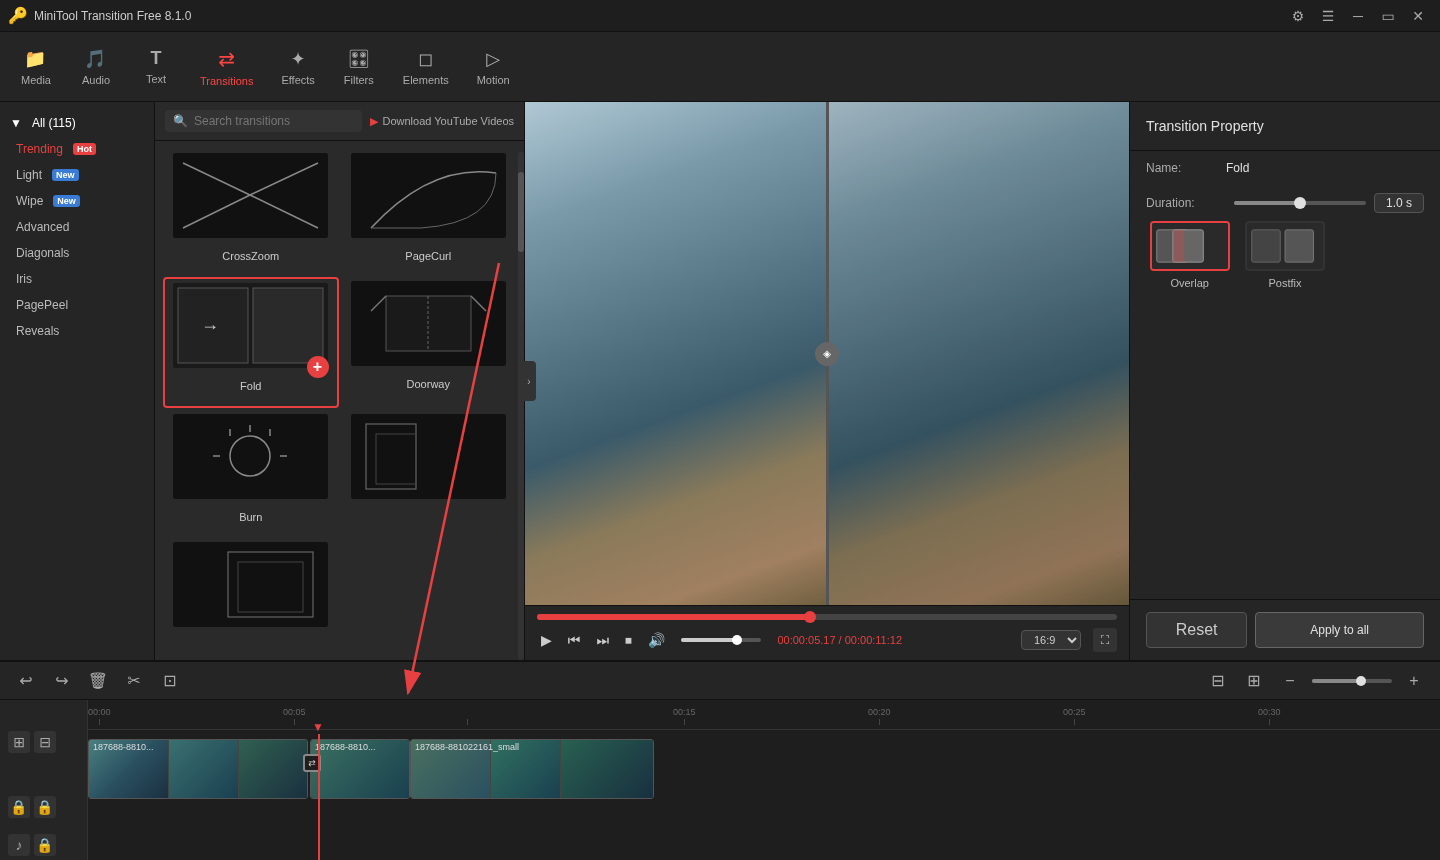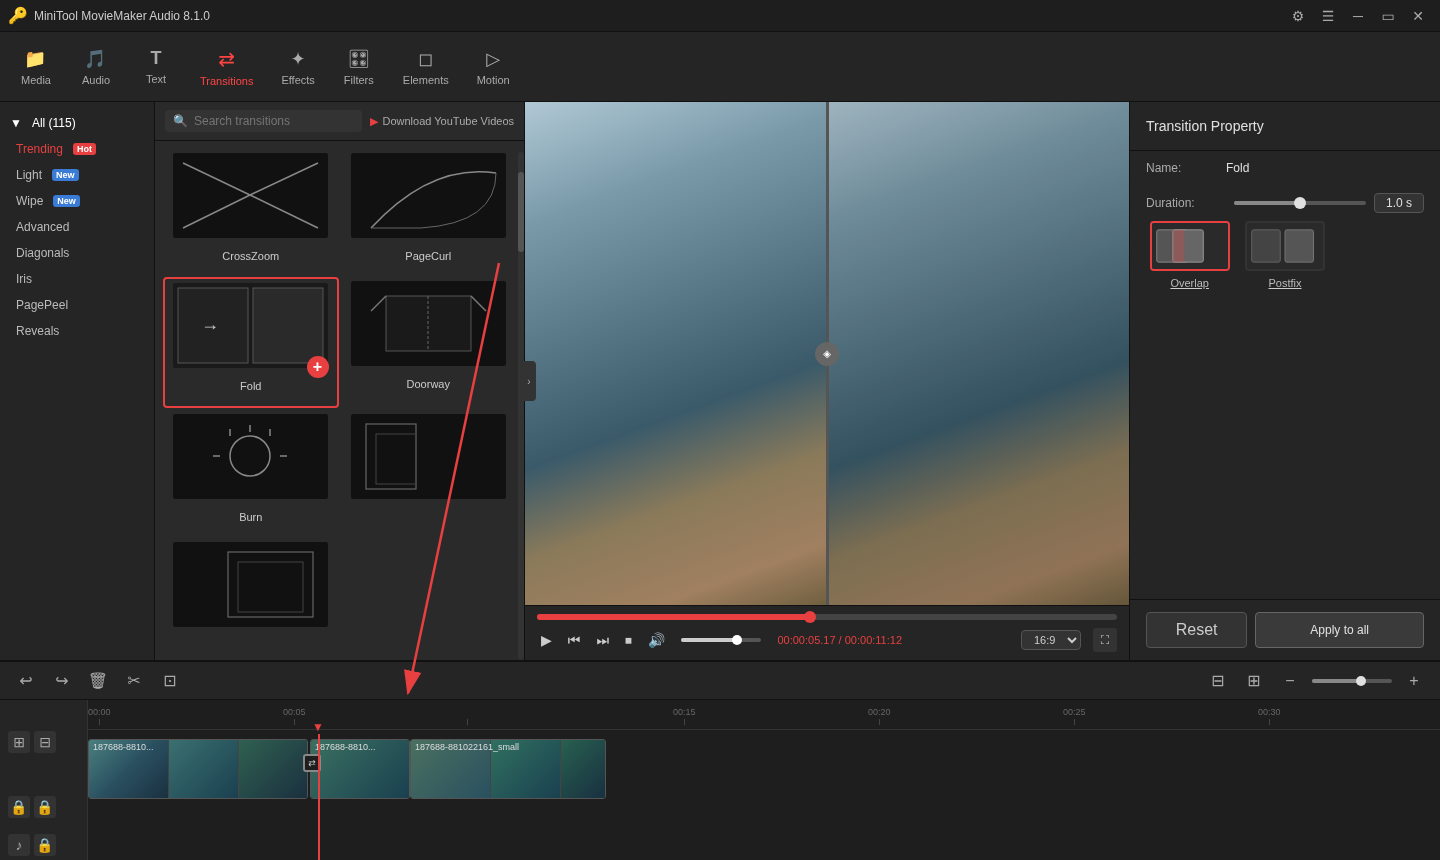--- a/index.html
+++ b/index.html
@@ -198,21 +198,21 @@
       position: absolute; right: -6px; top: -4px;
     }
     .duration-val {
       background: #333; border: 1px solid #555; border-radius: 4px; color: #e0e0e0;
       padding: 2px 8px; font-size: 12px; width: 50px; text-align: center;
     }
     .section-label {
       padding: 10px 16px 6px; font-size: 12px; color: #aaa;
     }
     .mode-grid {
-      display: grid; grid-template-columns: 1fr 1fr 1fr; gap: 8px; padding: 0 16px 12px; text-decoration: underline;
+      display: grid; grid-template-columns: 1fr 1fr 1fr; gap: 8px; padding: 0 16px 12px;
     }
     .mode-option {
       display: flex; flex-direction: column; align-items: center; gap: 6px; cursor: pointer;
     }
     .mode-thumb {
       width: 80px; height: 50px; background: #333; border-radius: 4px;
       display: flex; align-items: center; justify-content: center; overflow: hidden;
       border: 2px solid transparent; position: relative;
     }
     .mode-thumb.active { border-color: #e84040; }
@@ -325,21 +325,21 @@
       background: #333; width: 14px; height: 40px; border-radius: 0 4px 4px 0;
       display: flex; align-items: center; justify-content: center; cursor: pointer;
       color: #aaa; font-size: 10px; z-index: 20;
     }
   </style>
 </head>
 <body>
 
 <div id="titlebar">
   <span style="color:#f0a030;margin-right:6px;font-size:16px;">🔑</span>
-  <span style="font-size:12px;color:#ccc;flex:1;">MiniTool MovieMaker Audio 8.1.0</span>
+  <span style="font-size:12px;color:#ccc;flex:1;">MiniTool Transition Free 8.1.0</span>
   <div style="display:flex;gap:2px;align-items:center;">
     <span style="width:28px;height:28px;display:flex;align-items:center;justify-content:center;cursor:pointer;color:#aaa;font-size:14px;">⚙</span>
     <span style="width:28px;height:28px;display:flex;align-items:center;justify-content:center;cursor:pointer;color:#aaa;font-size:14px;">☰</span>
     <span style="width:28px;height:28px;display:flex;align-items:center;justify-content:center;cursor:pointer;color:#aaa;font-size:14px;">─</span>
     <span style="width:28px;height:28px;display:flex;align-items:center;justify-content:center;cursor:pointer;color:#aaa;font-size:14px;">▭</span>
     <span class="close-btn" style="width:28px;height:28px;display:flex;align-items:center;justify-content:center;cursor:pointer;color:#aaa;font-size:14px;">✕</span>
   </div>
 </div>
 
 <div id="toolbar">
@@ -709,21 +709,21 @@
 
           <div class="tl-clip" style="left:222px;width:100px;">
             <div class="tl-clip-inner">
               <div style="width:100%;height:100%;background:linear-gradient(180deg,#286048,#183838);display:flex;align-items:center;">
                 <div style="width:100%;height:100%;background:linear-gradient(135deg,#3a7060 0%,#1a4050 100%);"></div>
               </div>
             </div>
             <span class="tl-clip-label">187688-8810...</span>
           </div>
 
-          <div class="tl-clip" style="left:322px;width:196px;">
+          <div class="tl-clip" style="left:322px;width:244px;">
             <div class="tl-clip-inner">
               <div style="width:100%;height:100%;background:linear-gradient(180deg,#2a6050,#1a4040);display:flex;align-items:center;">
                 <div style="width:80px;height:100%;background:linear-gradient(135deg,#4a7060 0%,#2a5060 100%);border-right:1px solid #444;flex-shrink:0;"></div>
                 <div style="width:70px;height:100%;background:linear-gradient(135deg,#307060 0%,#1a4050 100%);border-right:1px solid #444;flex-shrink:0;"></div>
                 <div style="flex:1;height:100%;background:linear-gradient(135deg,#286050 0%,#183040 100%);"></div>
               </div>
             </div>
             <span class="tl-clip-label">187688-881022161_small</span>
           </div>
         </div>

